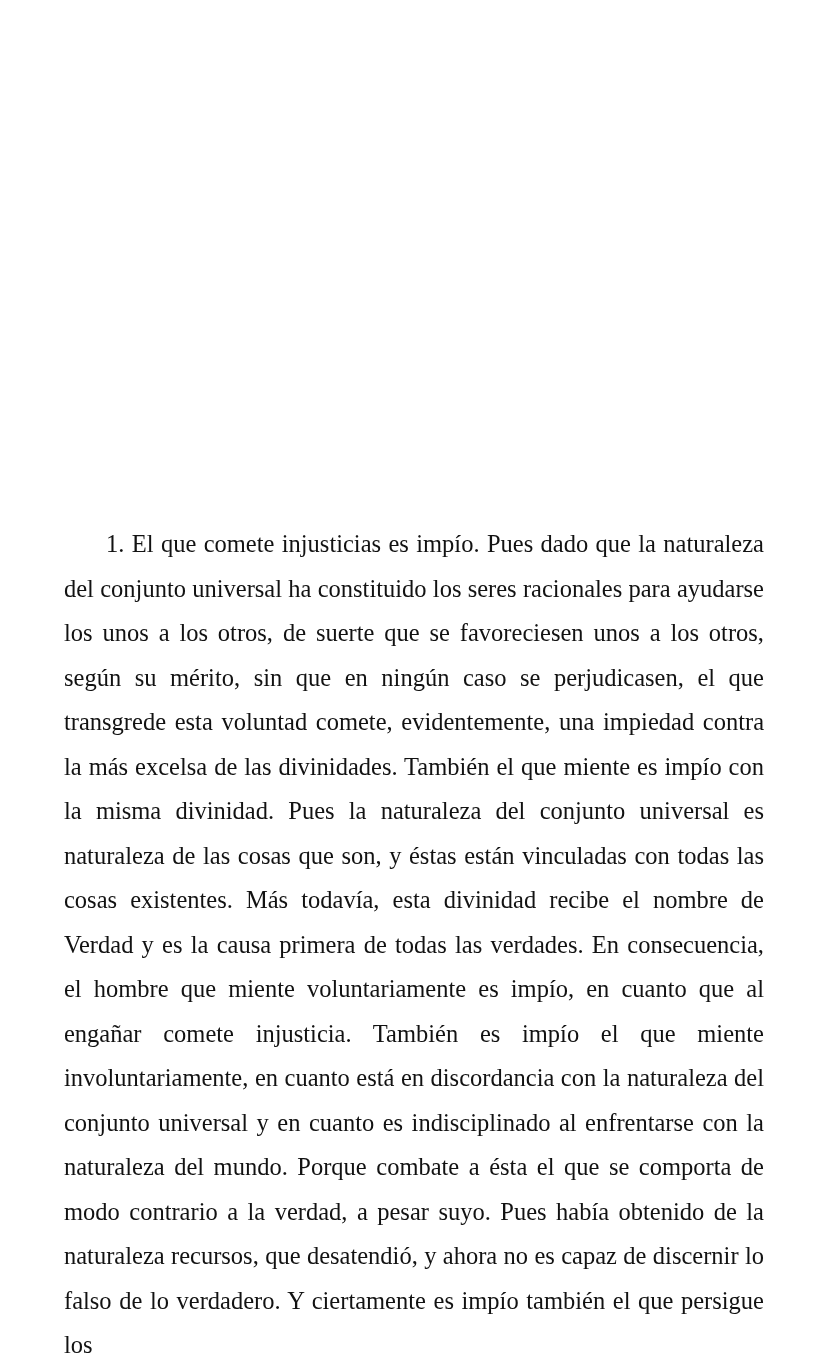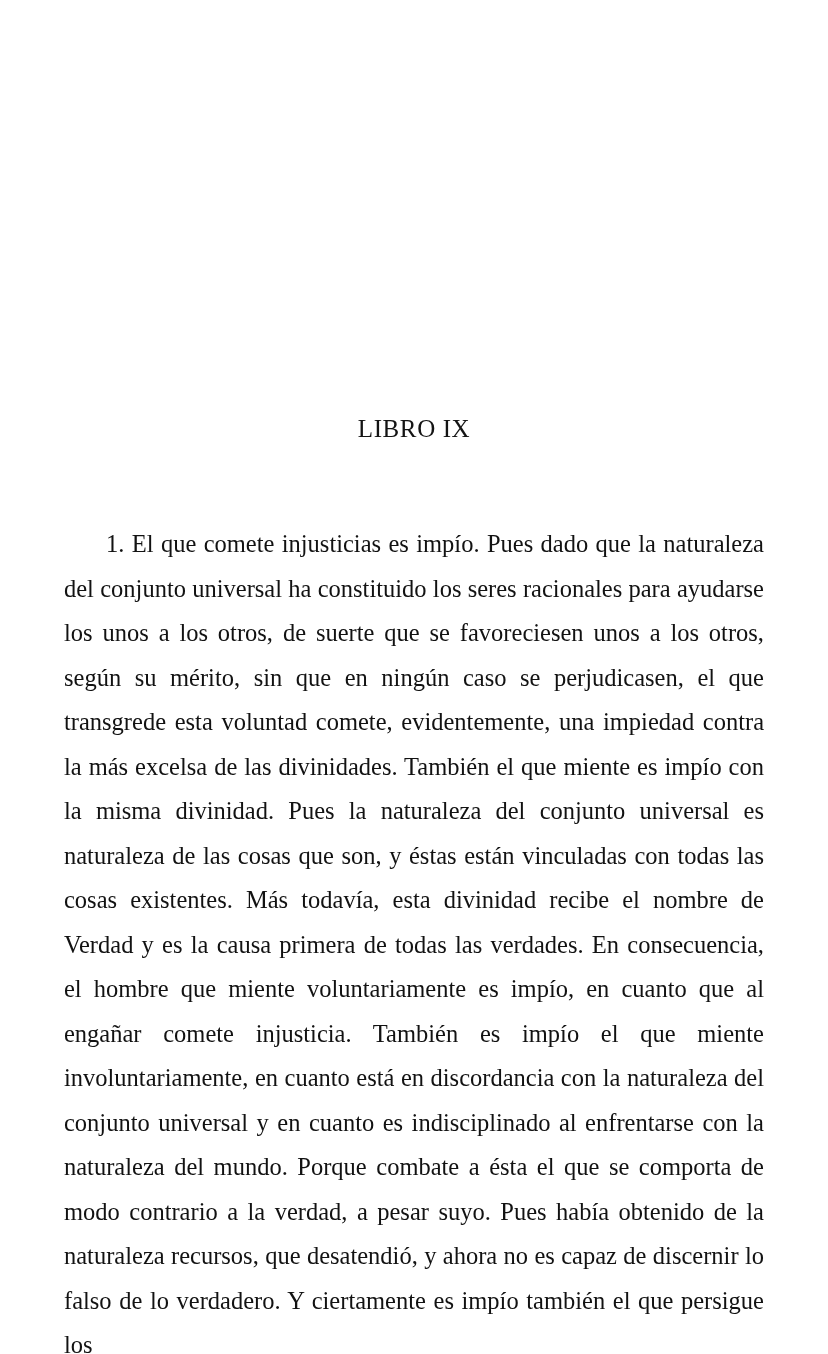--- a/index.html
+++ b/index.html
@@ -41,19 +41,18 @@
     text-indent: 42px;
     color: #121212;
     hyphens: manual;
   }
 </style>
 </head>
 <body>
 
 <div class="page">
 
-  <div class="book-title">LIBRO IX</div>
 
   <div class="body-block">
     <p class="para">1. El que comete injusticias es impío. Pues dado que la naturaleza del conjunto universal ha constituido los seres racionales para ayudarse los unos a los otros, de suerte que se favoreciesen unos a los otros, según su mérito, sin que en ningún caso se perjudicasen, el que transgrede esta voluntad comete, evidentemente, una impiedad contra la más excelsa de las divinidades. También el que miente es impío con la misma divinidad. Pues la naturaleza del conjunto universal es naturaleza de las cosas que son, y éstas están vinculadas con todas las cosas existentes. Más todavía, esta divinidad recibe el nombre de Verdad y es la causa primera de todas las verdades. En consecuencia, el hombre que miente voluntariamente es impío, en cuanto que al engañar comete injusticia. También es impío el que miente involuntariamente, en cuanto está en discordancia con la naturaleza del conjunto universal y en cuanto es indisciplinado al enfrentarse con la naturaleza del mundo. Porque combate a ésta el que se comporta de modo contrario a la verdad, a pesar suyo. Pues había obtenido de la naturaleza recursos, que desatendió, y ahora no es capaz de discernir lo falso de lo verdadero. Y ciertamente es impío también el que persigue los</p>
   </div>
 
 </div>
 
 </body></html>

